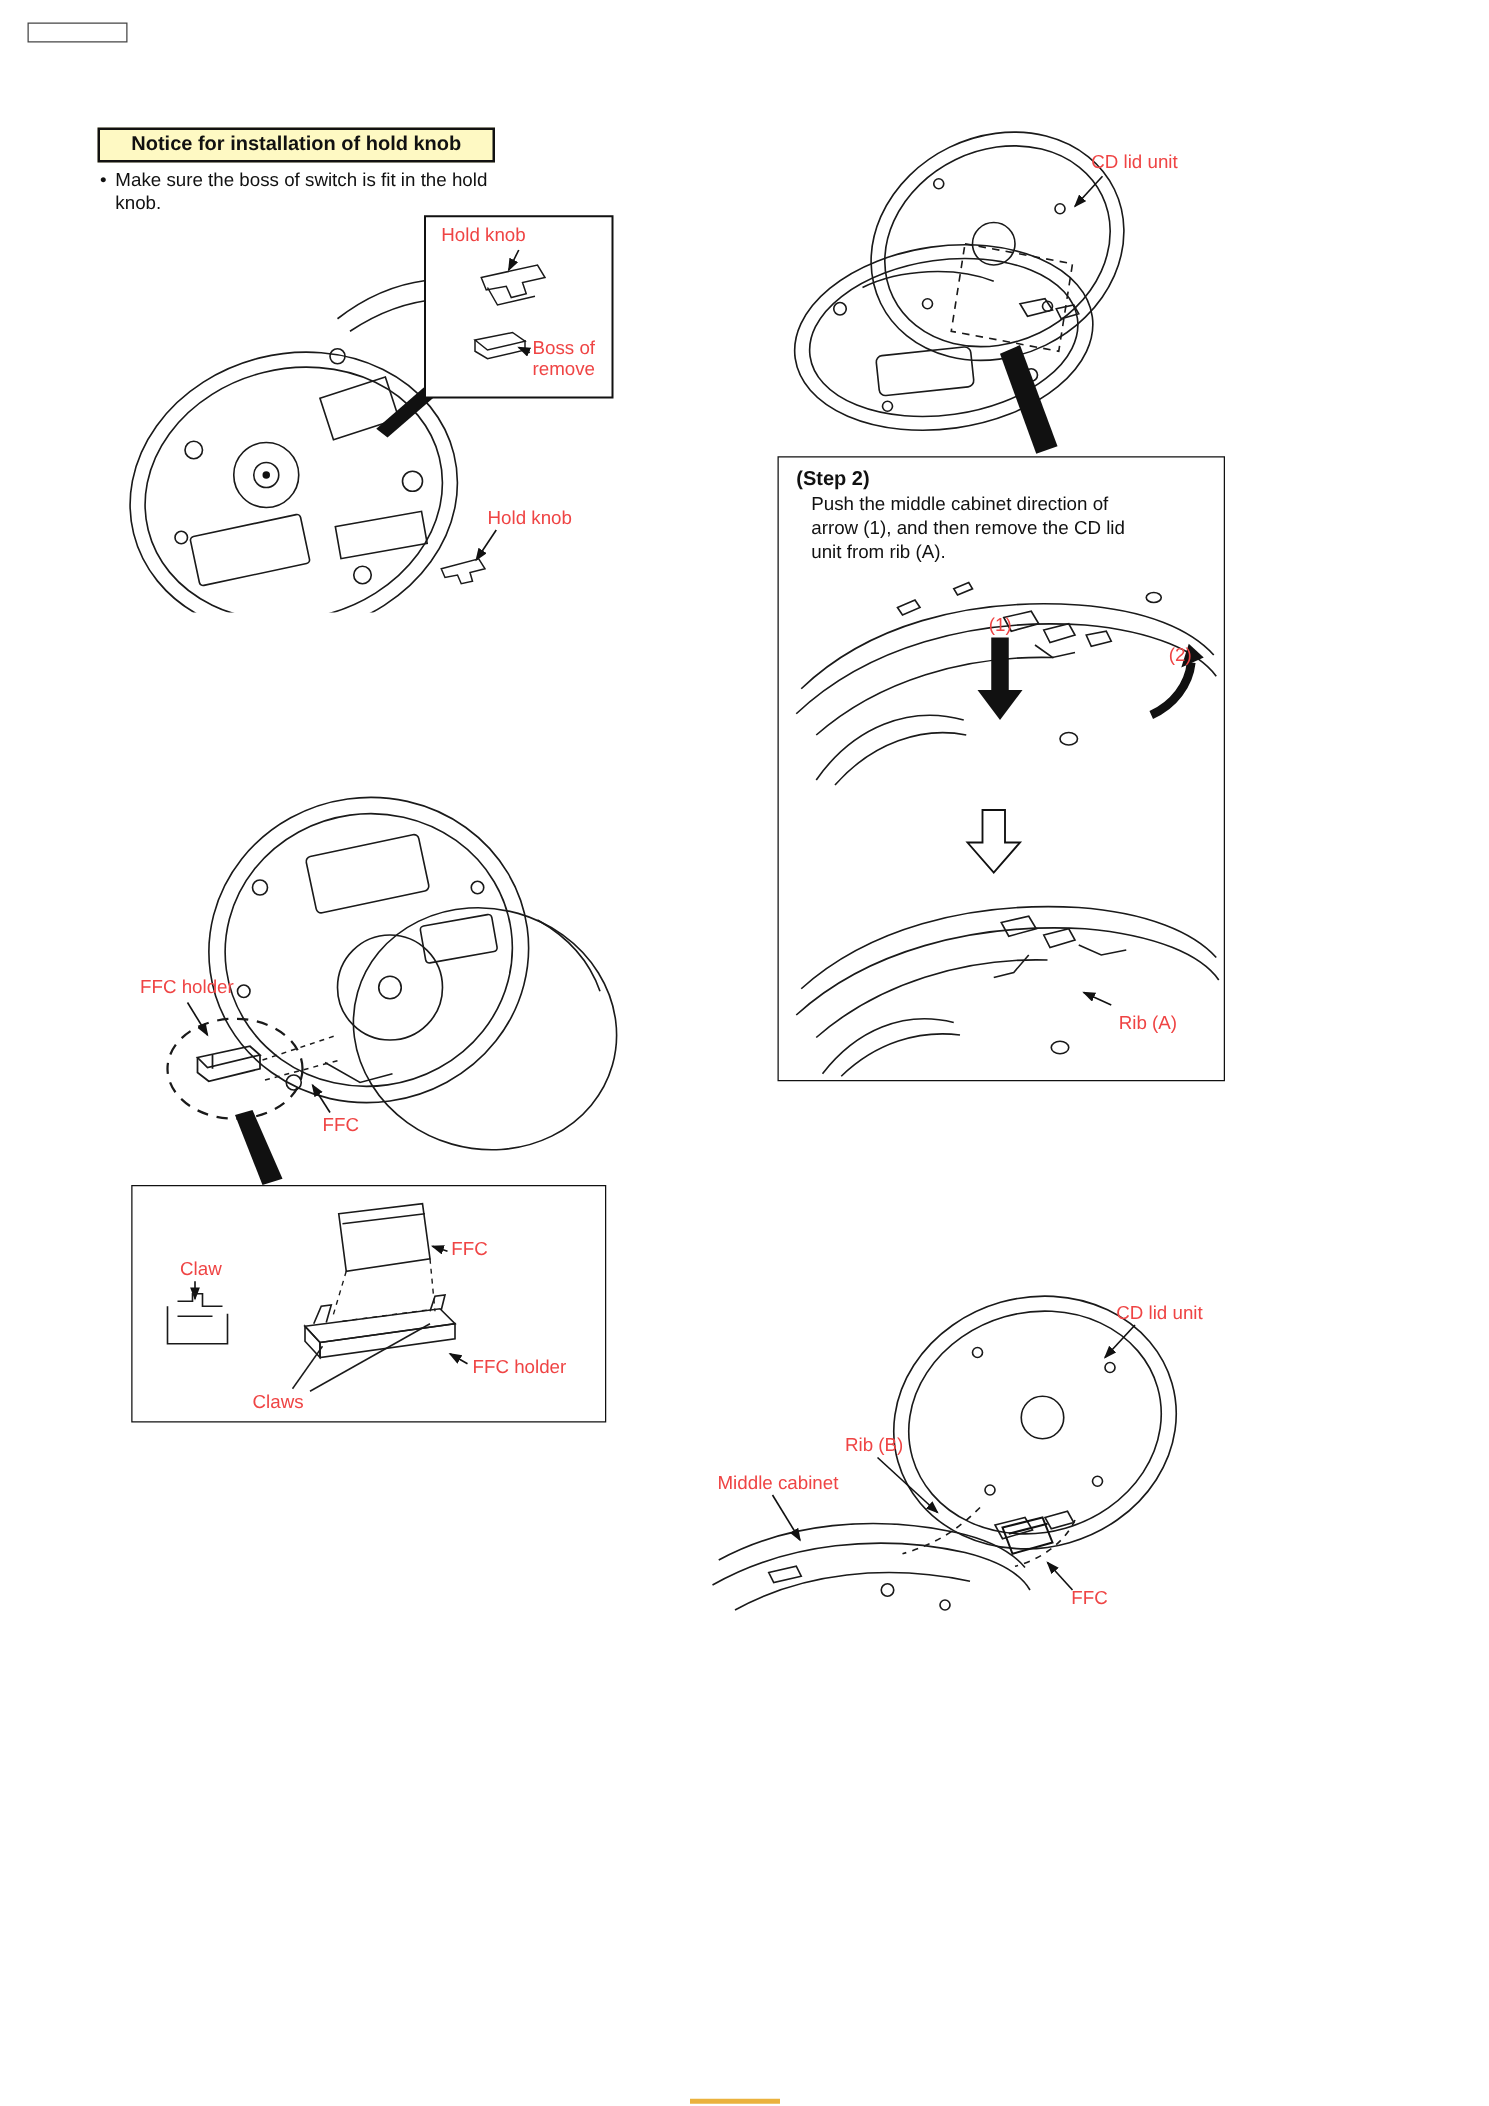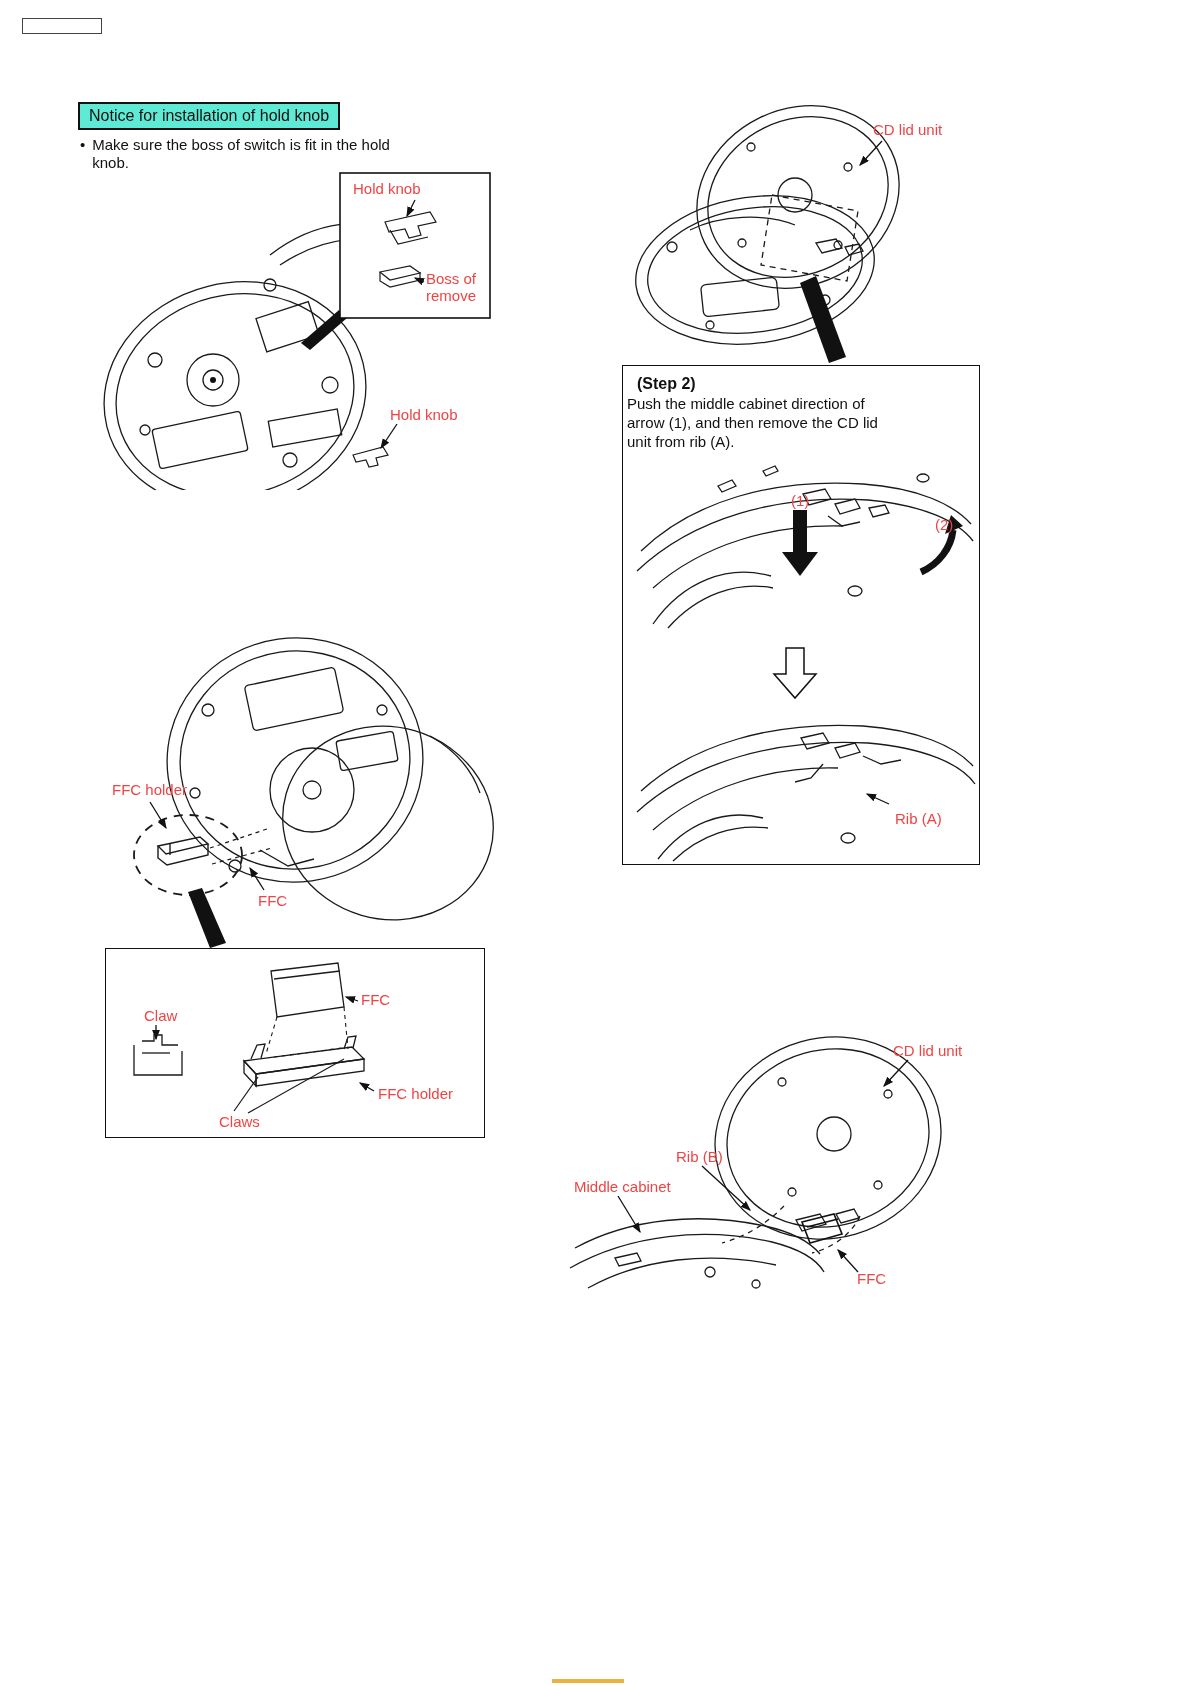--- a/index.html
+++ b/index.html
@@ -3,21 +3,21 @@
 <meta charset="utf-8">
 <style>
   * { margin:0; padding:0; box-sizing:border-box; }
   html,body { background:#ffffff; }
   body { font-family:"Liberation Sans", sans-serif; color:#111; }
   .page { position:relative; width:1191px; height:1685px; background:#fff; overflow:hidden; }
   .abs { position:absolute; }
   .label { position:absolute; font-size:15px; line-height:17px; color:#ef4444; white-space:nowrap; }
   .label.wrap { white-space:normal; }
   .corner-box { left:22px; top:18px; width:80px; height:16px; border:1.5px solid #444; }
-  .notice-box { left:78px; top:102px; border:2px solid #111; padding:3px 9px; font-size:16px; font-weight:normal; background:#5eead4; }
+  .notice-box { left:78px; top:102px; border:2px solid #111; padding:3px 25px; font-size:16px; font-weight:bold; background:#fef9c3; }
   .bullet-row { left:80px; top:136px; display:flex; gap:7px; font-size:15px; line-height:18px; }
   .bullet-text { width:312px; }
   .step-title { font-weight:bold; font-size:16px; line-height:20px; }
   .step-body { font-size:15px; line-height:19px; }
   .boxed { border:1.6px solid #111; background:#fff; }
   .footer-mark { left:552px; top:1679px; width:72px; height:4px; background:#eab23e; }
   svg { display:block; }
 </style>
 </head>
 <body>
@@ -149,21 +149,21 @@
       </g>
       <path d="M168,108 L236,99" stroke="#1a1a1a" stroke-width="1.1" stroke-dasharray="4 4" fill="none"></path>
       <line x1="252" y1="52" x2="240" y2="48" stroke="#111" stroke-width="1.3" marker-end="url(#ah3)"></line>
       <line x1="268" y1="142" x2="254" y2="134" stroke="#111" stroke-width="1.3" marker-end="url(#ah3)"></line>
       <line x1="128" y1="162" x2="152" y2="128" stroke="#1a1a1a" stroke-width="1.2"></line>
       <line x1="142" y1="164" x2="238" y2="110" stroke="#1a1a1a" stroke-width="1.2"></line>
     </svg>
     <div class="label" style="left:38px; top:58px;">Claw</div>
     <div class="label" style="left:255px; top:42px;">FFC</div>
     <div class="label" style="left:272px; top:136px;">FFC holder</div>
-    <div class="label" style="left:113px; top:164px;">Claws</div>
+    <div class="label" style="left:96px; top:164px;">Claws</div>
   </div>
 
 
   <div class="abs" style="left:620px; top:95px; width:420px; height:270px;">
     <svg width="420" height="270" viewBox="0 0 420 270">
       <defs>
         <marker id="ah4" markerWidth="9" markerHeight="8" refX="7" refY="3" orient="auto">
           <path d="M0,0 L8,3 L0,6 Z" fill="#111"></path>
         </marker>
       </defs>
@@ -229,21 +229,21 @@
         <path d="M212,382 l20,-5 l5,9 l-20,6 z"></path>
         <path d="M240,390 l18,8 l20,-4"></path>
         <path d="M200,398 l-12,14 l-16,4"></path>
         <ellipse cx="225" cy="472" rx="7" ry="5"></ellipse>
         <path d="M35,493 C62,458 100,442 140,452"></path>
         <path d="M50,495 C78,468 112,458 145,462"></path>
       </g>
       <line x1="266" y1="438" x2="244" y2="428" stroke="#111" stroke-width="1.3" marker-end="url(#ah5)"></line>
     </svg>
     <div class="step-title abs" style="left:14px; top:8px;">(Step 2)</div>
-    <div class="step-body abs" style="left:4px; top:28px; width:268px;">Push the middle cabinet direction of arrow (1), and then remove the CD lid unit from rib (A).</div>
+    <div class="step-body abs" style="left:26px; top:28px; width:268px;">Push the middle cabinet direction of arrow (1), and then remove the CD lid unit from rib (A).</div>
     <div class="label" style="left:168px; top:126px;">(1)</div>
     <div class="label" style="left:312px; top:150px;">(2)</div>
     <div class="label" style="left:272px; top:428px;margin-top:16px;">Rib (A)</div>
   </div>
 
 
   <div class="abs" style="left:560px; top:1020px; width:445px; height:290px;">
     <svg width="445" height="290" viewBox="0 0 445 290">
       <defs>
         <marker id="ah6" markerWidth="9" markerHeight="8" refX="7" refY="3" orient="auto">

